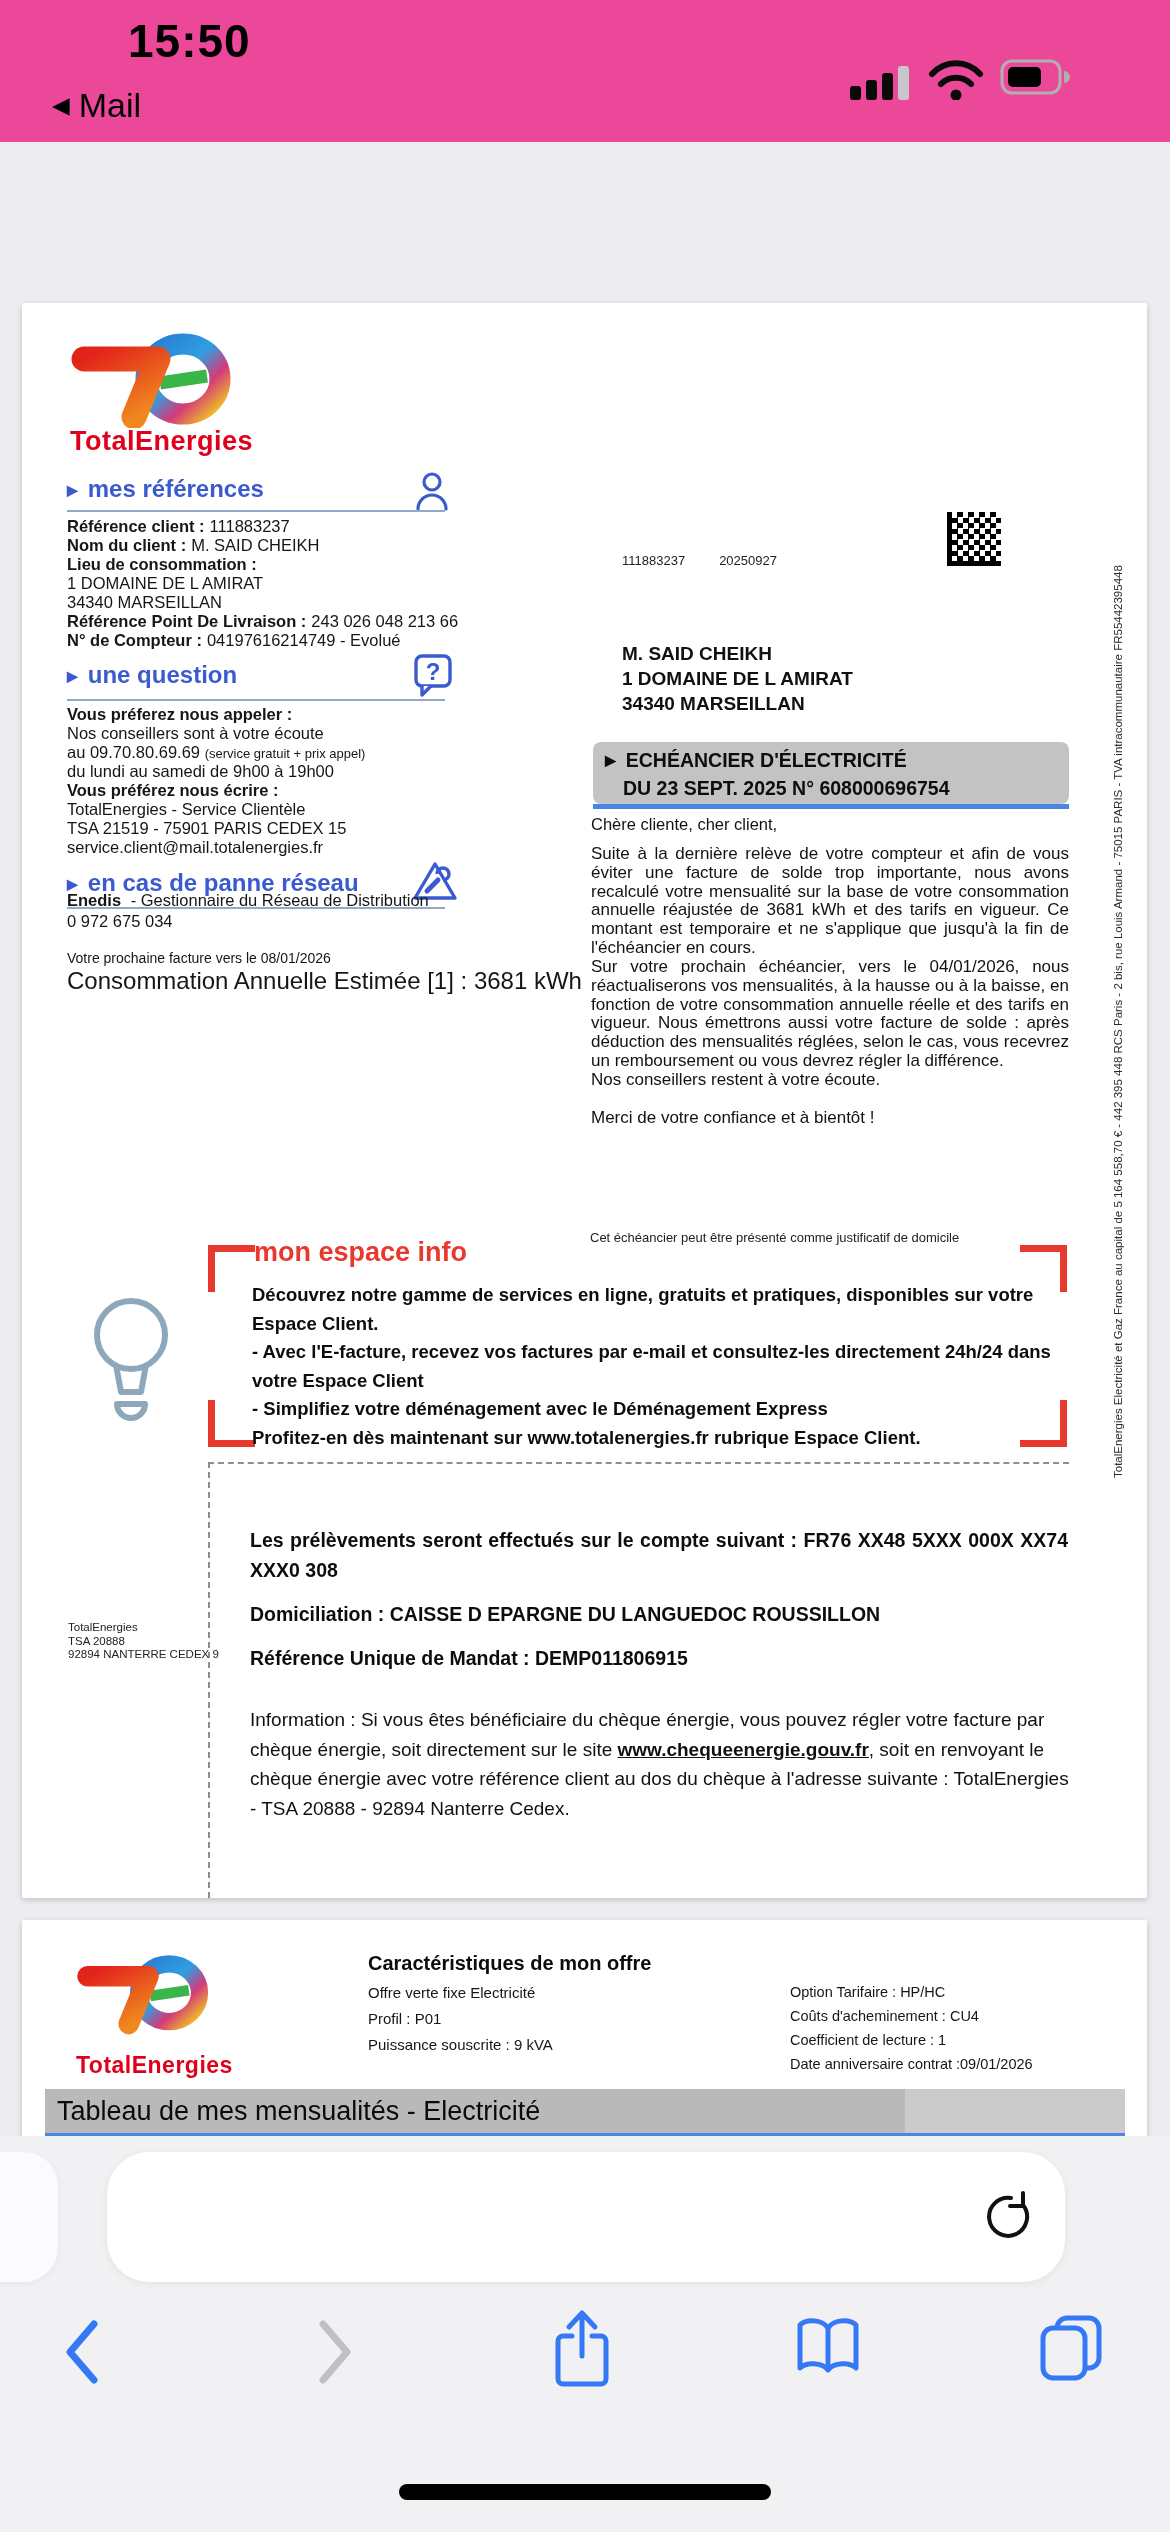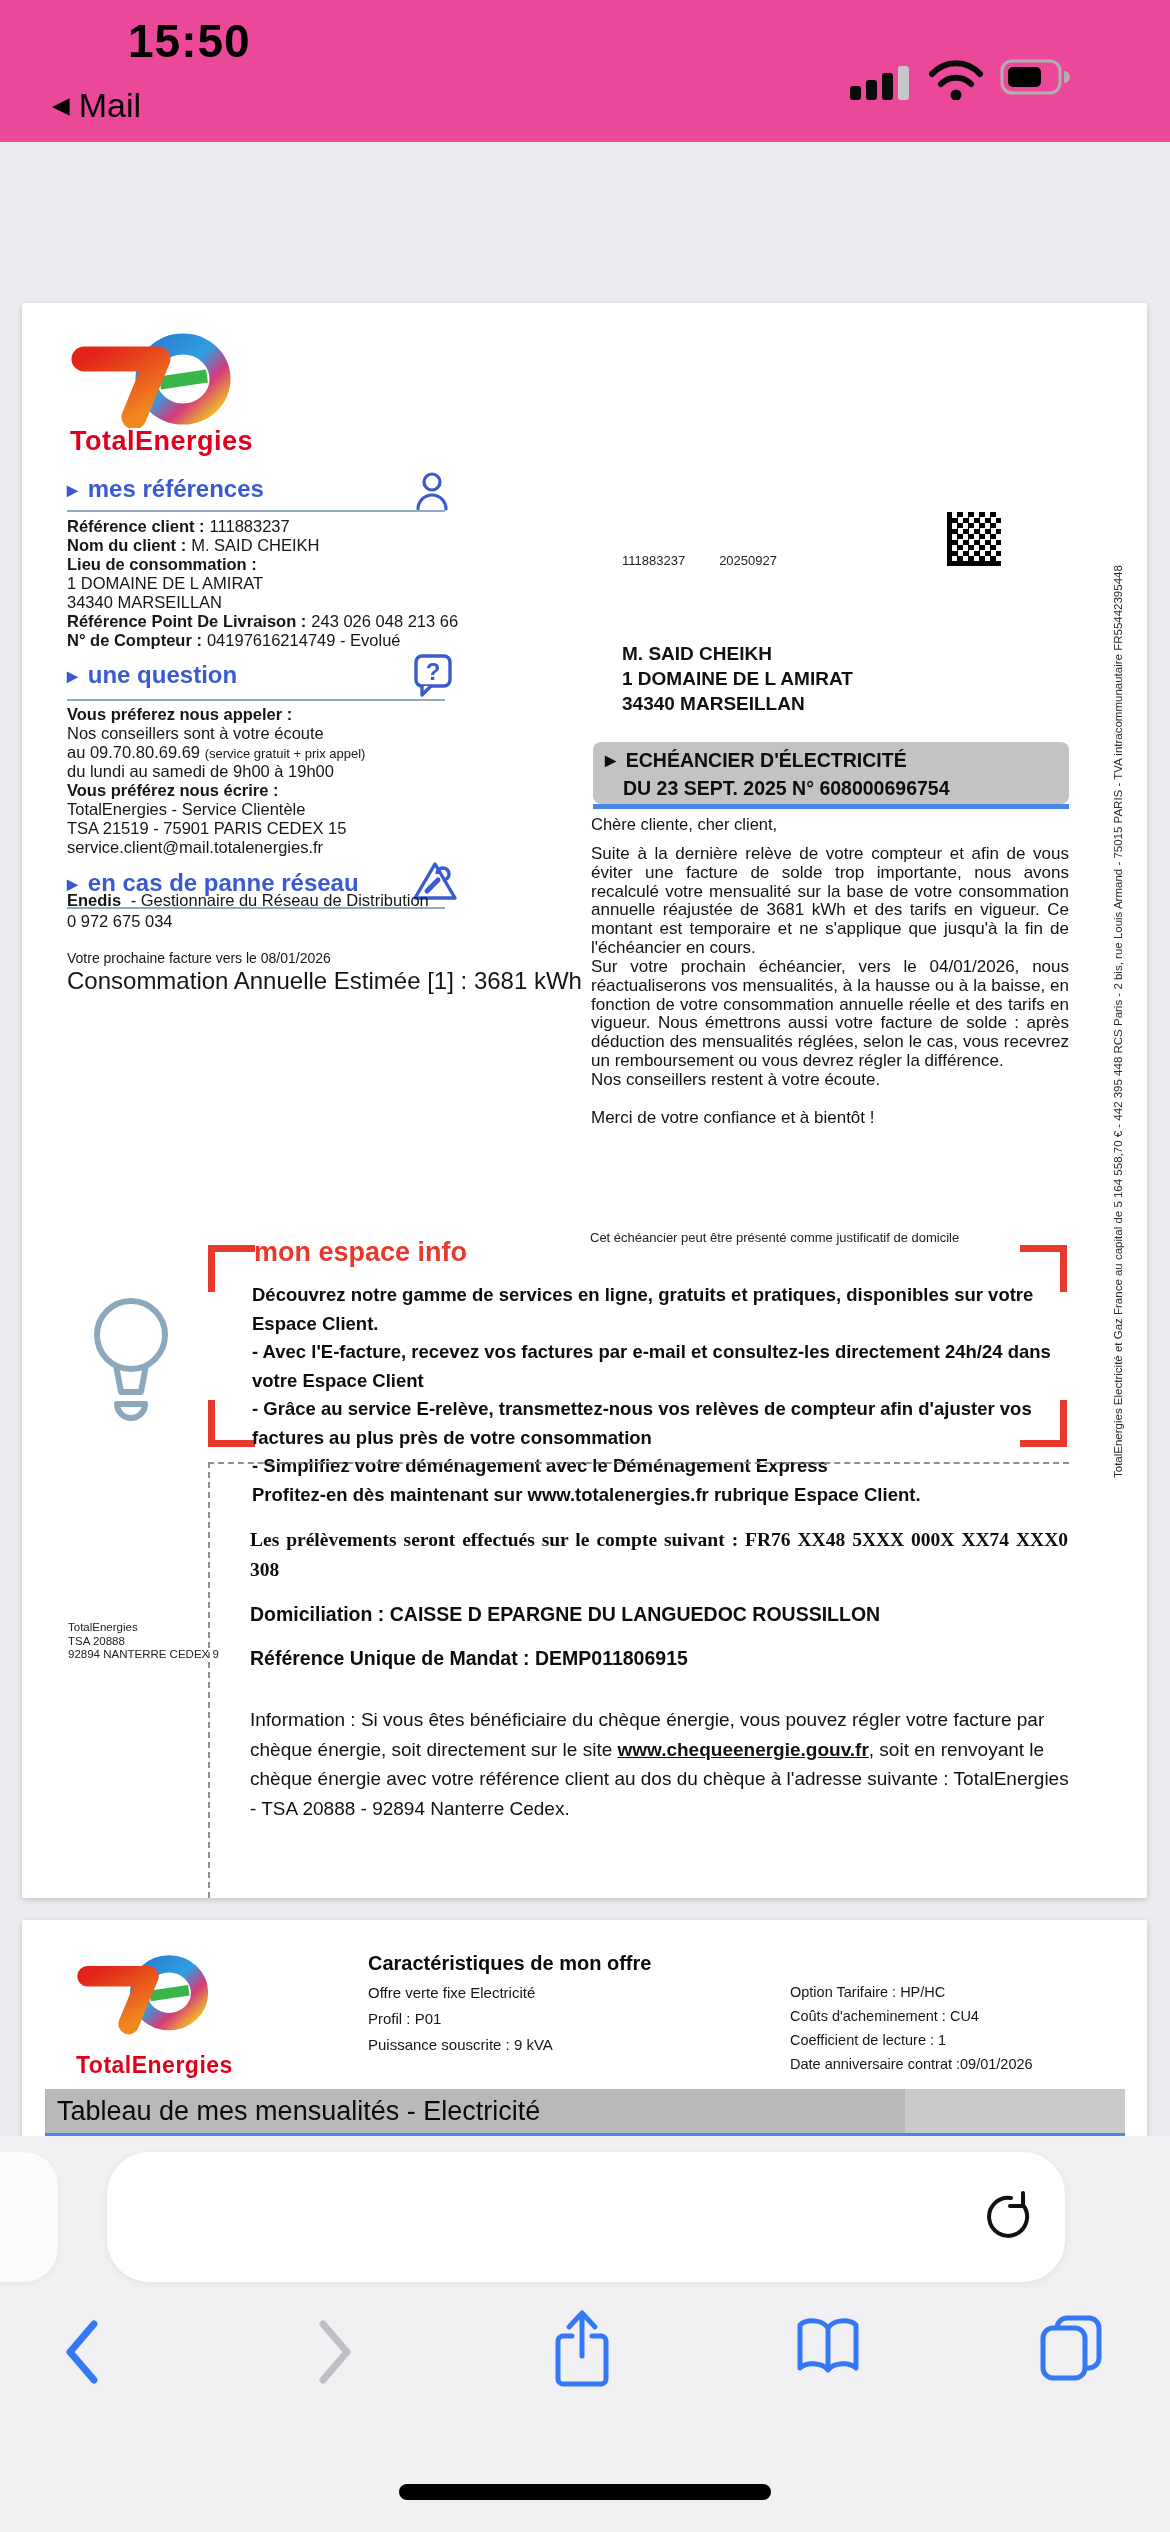--- a/index.html
+++ b/index.html
@@ -55,21 +55,21 @@
   .bk.tr{right:0;top:0;border-right:7px solid #e8392e;border-top:7px solid #e8392e;}
   .bk.bl{left:0;bottom:0;border-left:7px solid #e8392e;border-bottom:7px solid #e8392e;}
   .bk.br{right:0;bottom:0;border-right:7px solid #e8392e;border-bottom:7px solid #e8392e;}
   .info-title{position:absolute;left:46px;top:-8px;color:#e8392e;font-size:27px;font-weight:700;}
   .info-body{position:absolute;left:44px;top:36px;width:812px;font-size:18.5px;font-weight:700;line-height:28.5px;color:#0d0d0d;}
   .bulb{position:absolute;left:66px;top:987px;}
 
   
   .detach{position:absolute;left:186px;top:1159px;width:861px;height:436px;
       border-top:2px dashed #8e8e8e;border-left:2px dashed #8e8e8e;box-sizing:border-box;}
-  .payL1{position:absolute;left:228px;top:1222px;width:818px;font-size:19.5px;font-weight:700;text-align:justify;line-height:30px;color:#0d0d0d;font-family:Liberation Serif, serif;}
+  .payL1{position:absolute;left:228px;top:1222px;width:818px;font-size:19.5px;font-weight:700;text-align:justify;line-height:30px;color:#0d0d0d;}
   .dom{position:absolute;left:228px;top:1300px;font-size:19.5px;font-weight:700;color:#0d0d0d;}
   .mand{position:absolute;left:228px;top:1344px;font-size:19.5px;font-weight:700;color:#0d0d0d;}
   .payinfo{position:absolute;left:228px;top:1402px;width:822px;font-size:19px;line-height:29.5px;color:#111;}
   .payinfo .lnk{font-weight:700;text-decoration:underline;}
   .sender{position:absolute;left:46px;top:1318px;font-size:11.5px;line-height:13.5px;color:#222;}
   .legal{position:absolute;left:1090px;top:215px;height:960px;width:22px;
       writing-mode:vertical-rl;transform:rotate(180deg);font-size:11.5px;color:#2a2a2a;white-space:nowrap;}
 
   
   .offer-title{position:absolute;left:346px;top:32px;font-size:20px;font-weight:700;color:#0c0c0c;}
@@ -224,21 +224,20 @@
     </svg>
     <div class="infobox">
       <span class="bk tl"></span>
       <span class="bk tr"></span>
       <span class="bk bl"></span>
       <span class="bk br"></span>
       <div class="info-title">mon espace info</div>
       <div class="info-body">
         <div>Découvrez notre gamme de services en ligne, gratuits et pratiques, disponibles sur votre Espace Client.</div>
         <div>- Avec l'E-facture, recevez vos factures par e-mail et consultez-les directement 24h/24 dans votre Espace Client</div>
-        <div>- Grâce au service E-relève, transmettez-nous vos relèves de compteur afin d'ajuster vos factures au plus près de votre consommation</div>
         <div>- Simplifiez votre déménagement avec le Déménagement Express</div>
         <div>Profitez-en dès maintenant sur www.totalenergies.fr rubrique Espace Client.</div>
       </div>
     </div>
 
     <div class="detach"></div>
     <div class="payL1">Les prélèvements seront effectués sur le compte suivant : FR76 XX48 5XXX 000X XX74 XXX0 308</div>
     <div class="dom">Domiciliation : CAISSE D EPARGNE DU LANGUEDOC ROUSSILLON</div>
     <div class="mand">Référence Unique de Mandat : DEMP011806915</div>
     <div class="payinfo">

